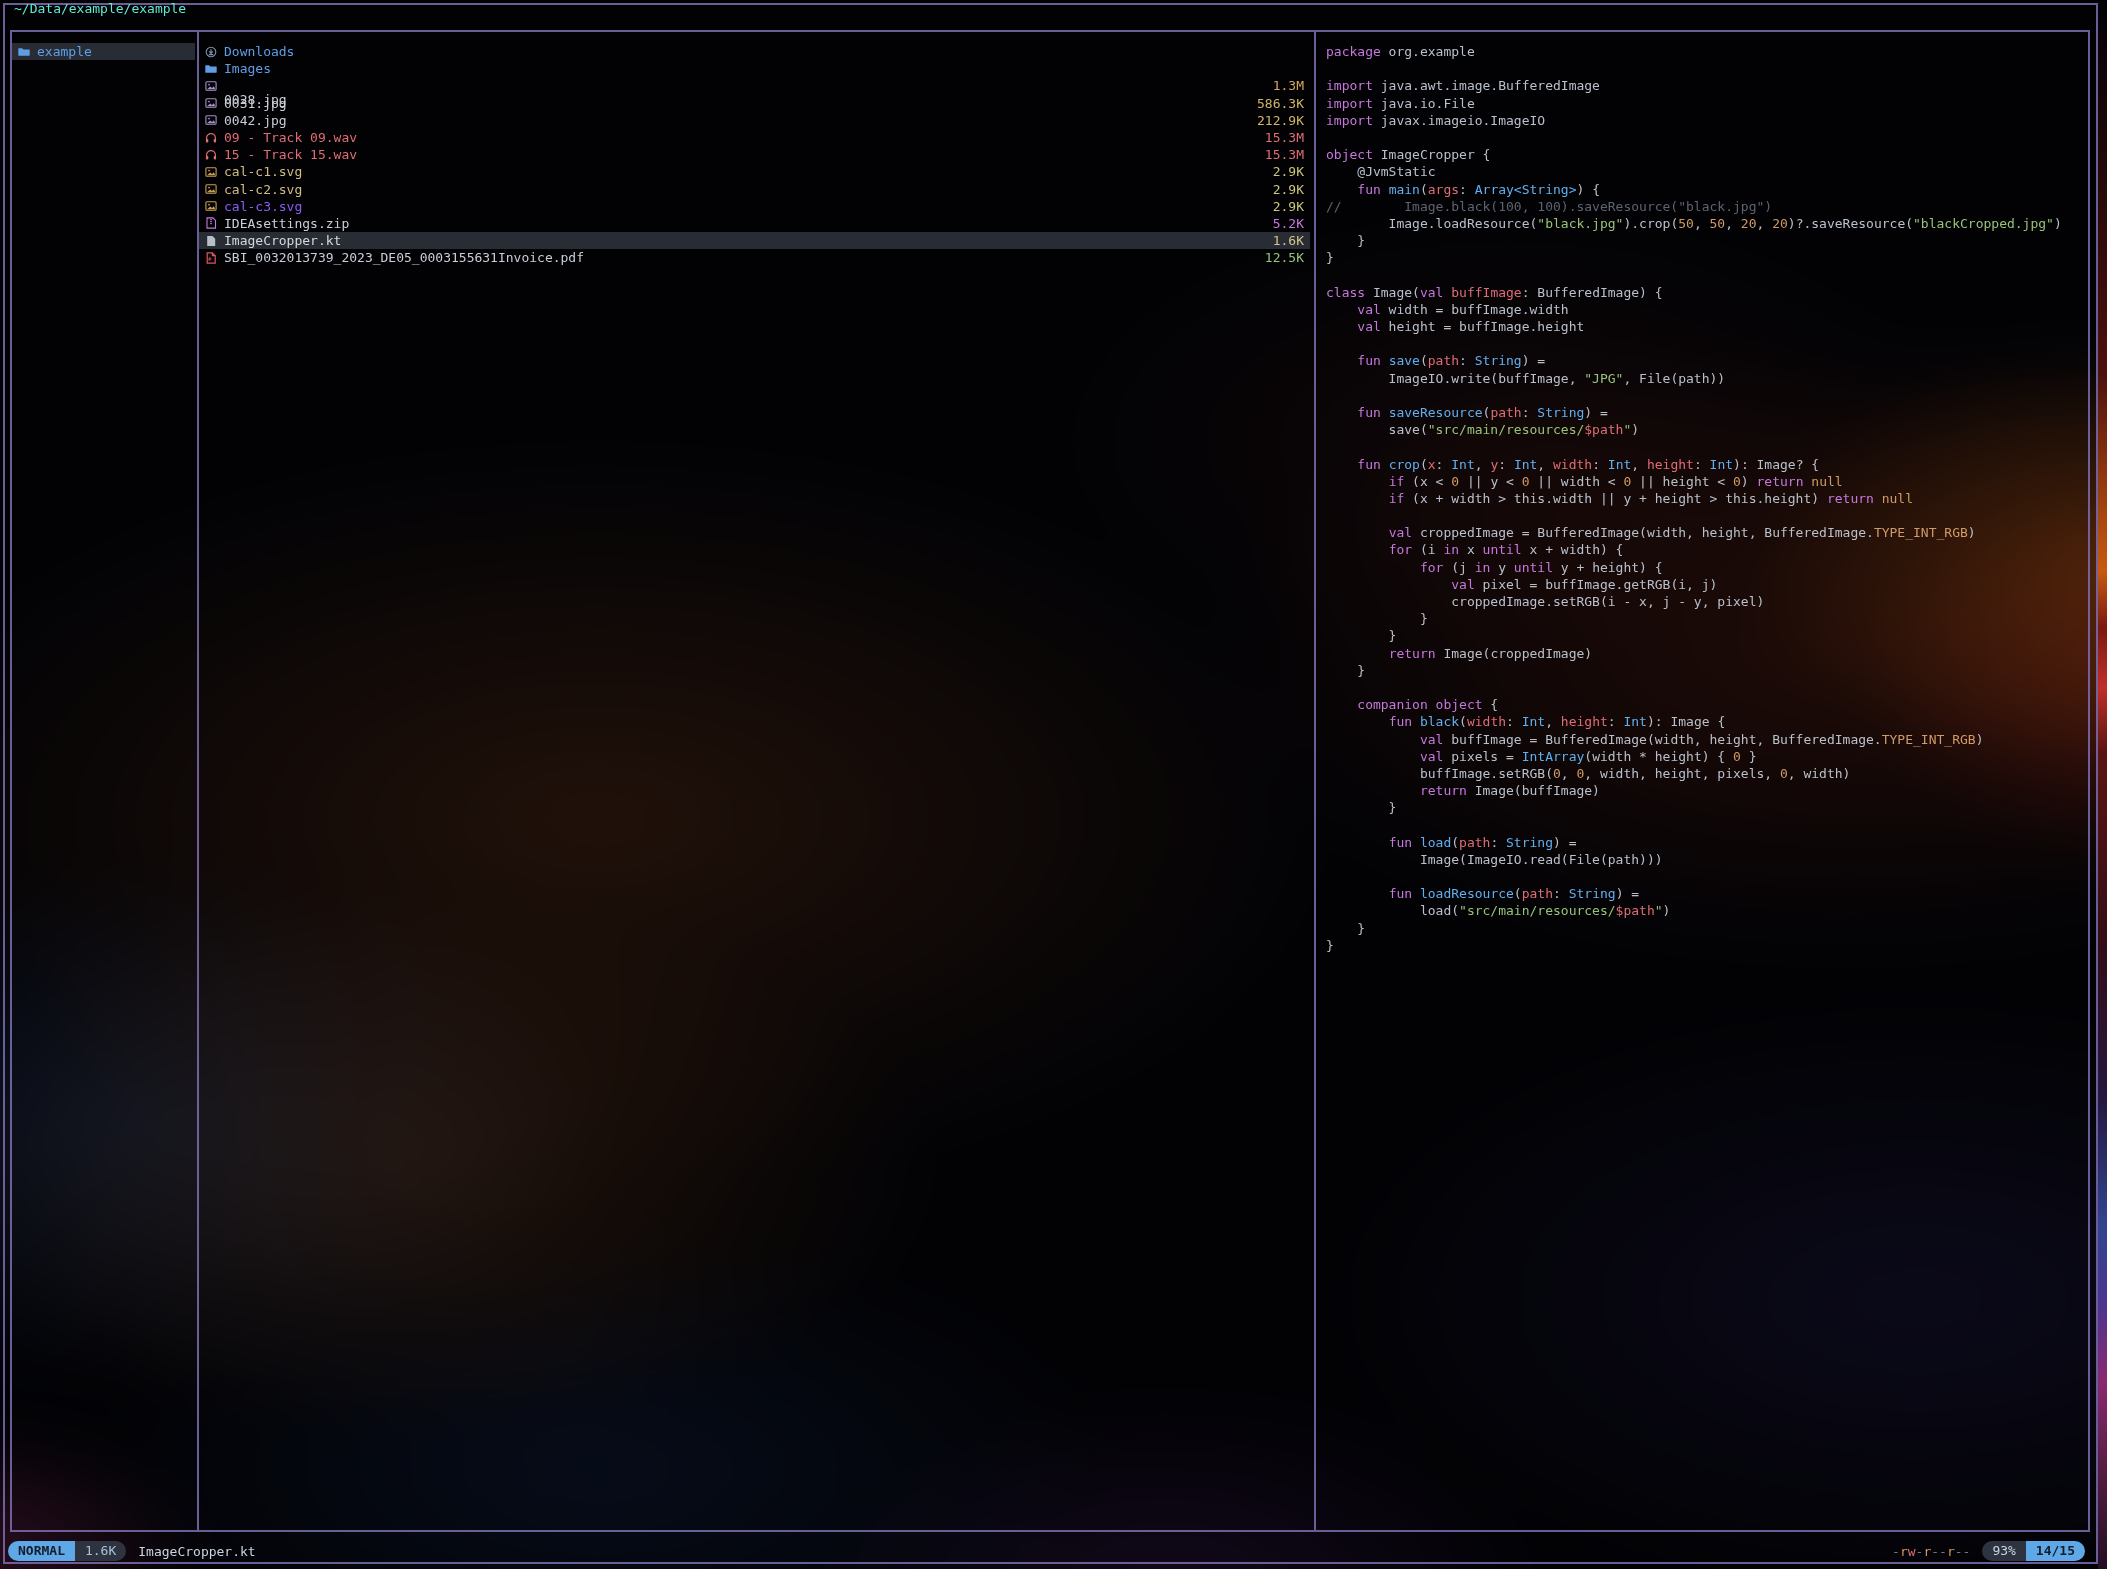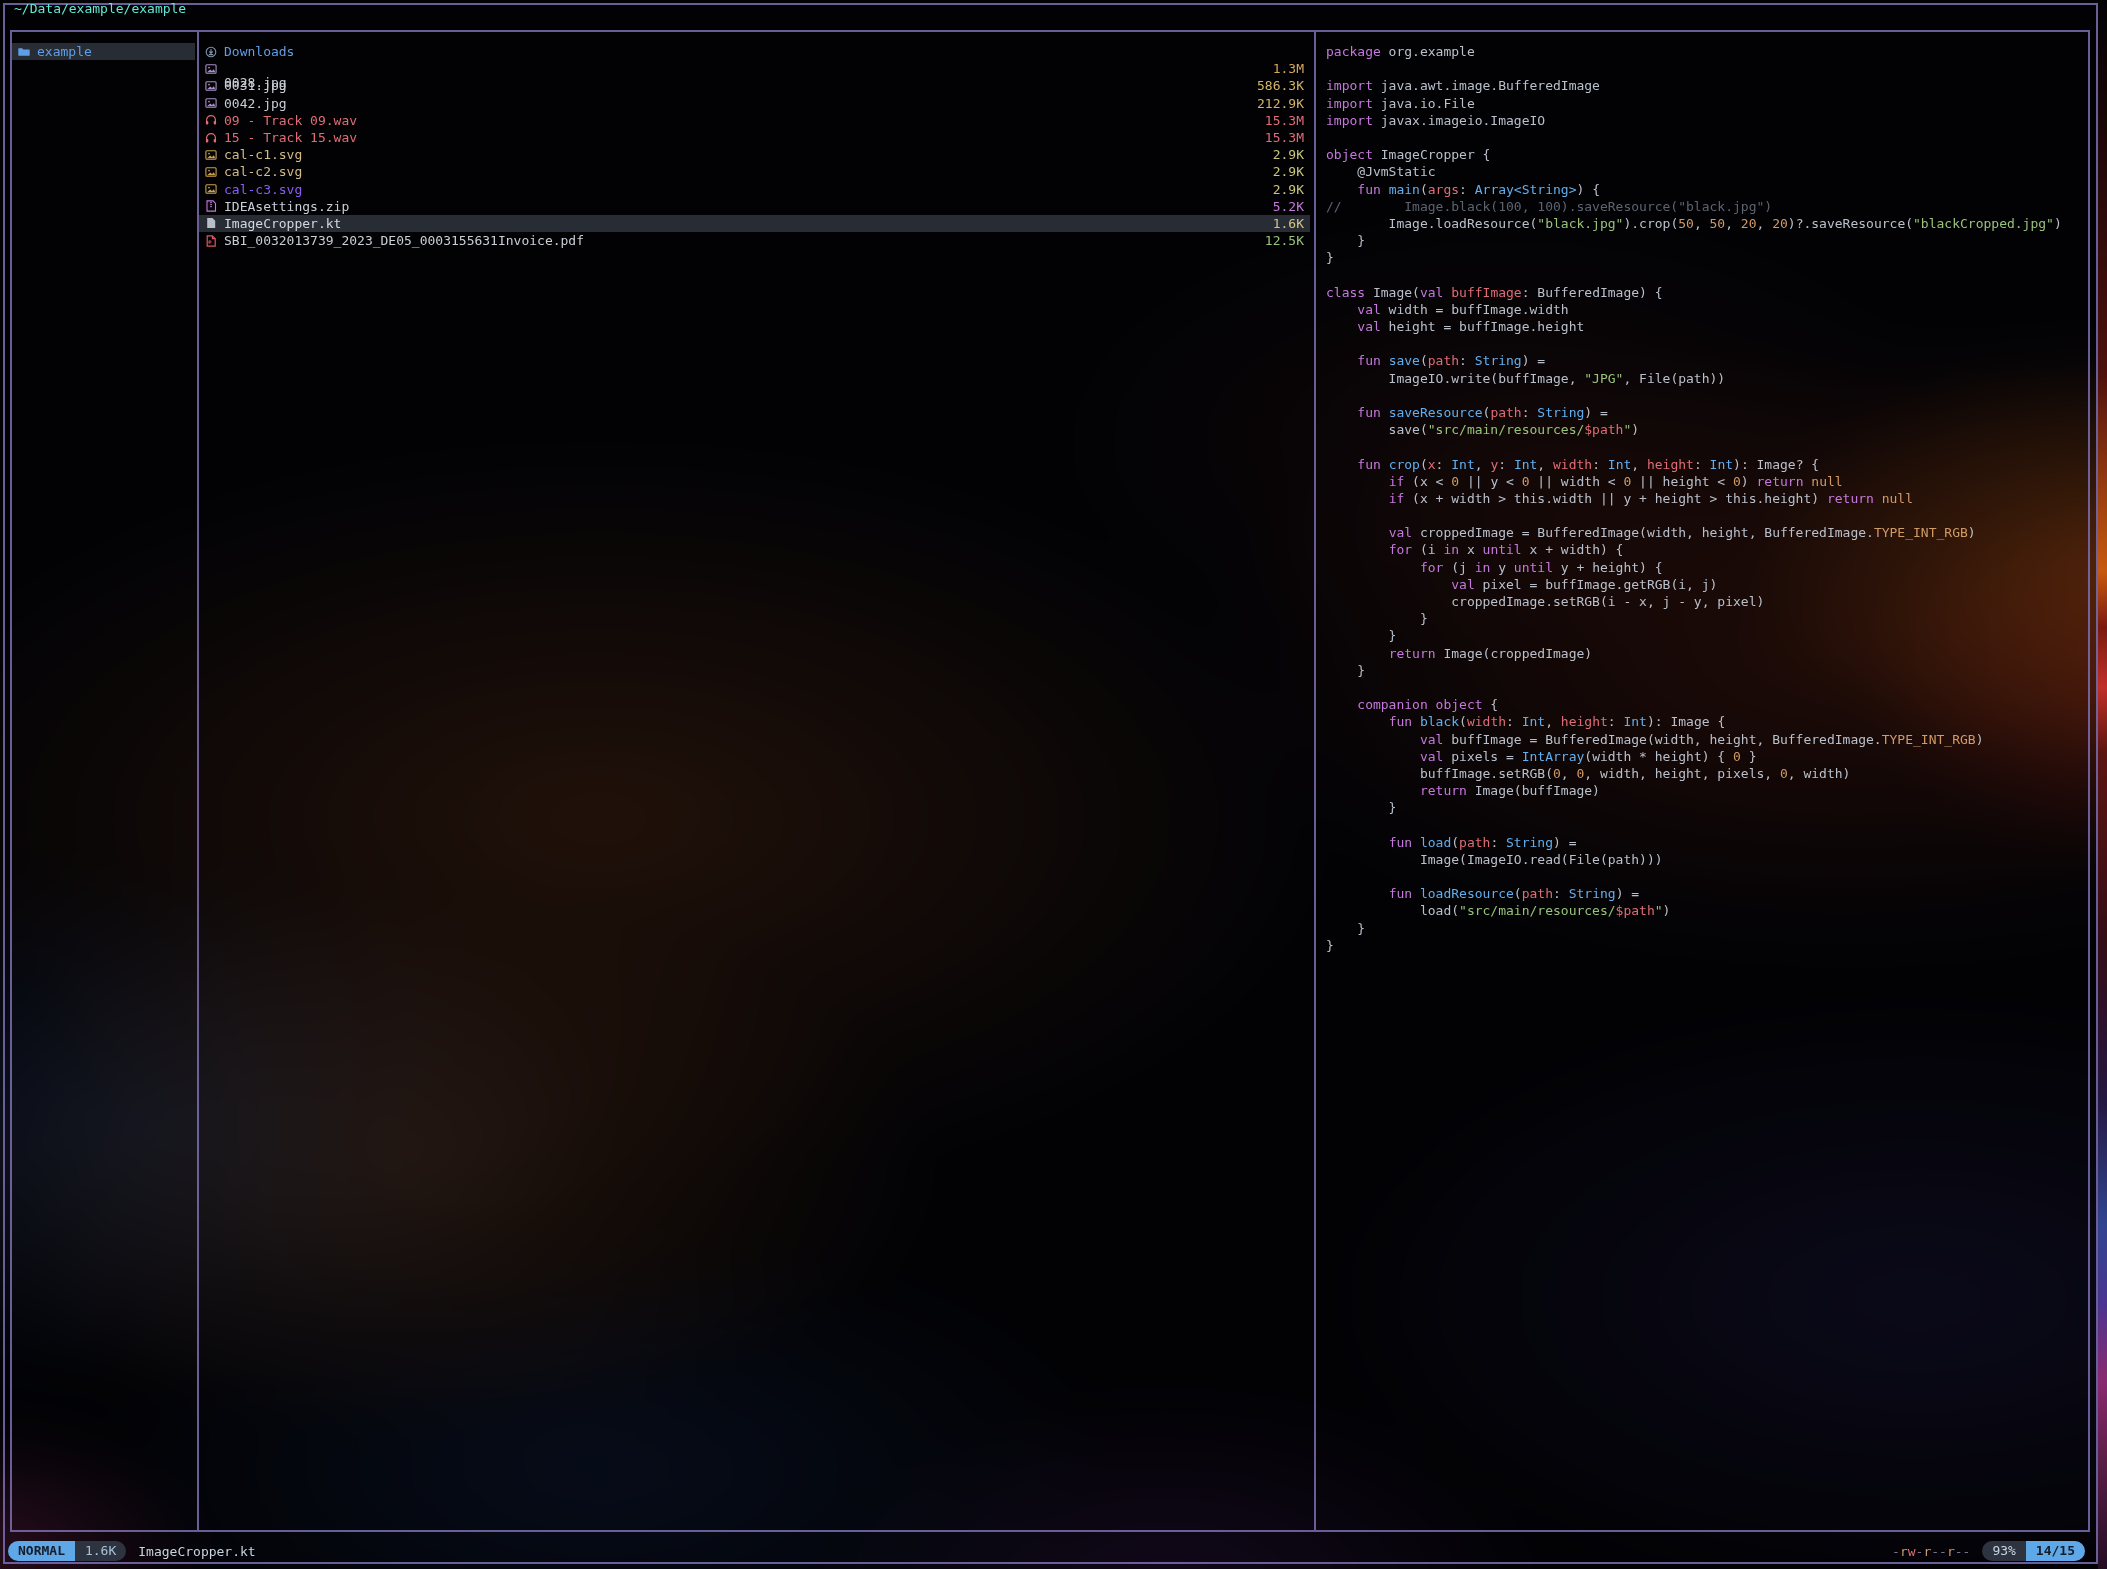--- a/index.html
+++ b/index.html
@@ -127,20 +127,23 @@
 
   <div class="pane parent-pane" id="parent-pane">
       <div class="row selected"><svg class="ric" style="color: rgb(95, 158, 230);">
           <use href="#i-folder-icon"></use>
         </svg><span class="fname" style="color: rgb(95, 158, 230);">example</span></div>
     </div>
   <div class="pane current-pane" id="current-pane">
       <div class="row"><svg class="ric" style="color: rgb(127, 148, 173);">
           <use href="#i-download-icon"></use>
         </svg><span class="fname" style="color: rgb(95, 158, 230);">Downloads</span><span class="fsize" style="color: rgb(214, 195, 134);"></span></div>
+      <div class="row"><svg class="ric" style="color: rgb(95, 158, 230);">
+          <use href="#i-folder-icon"></use>
+        </svg><span class="fname" style="color: rgb(95, 158, 230);">Images</span><span class="fsize" style="color: rgb(214, 195, 134);"></span></div>
       <div class="row"><svg class="ric" style="color: rgb(169, 143, 198);">
           <use href="#i-image-icon"></use>
         </svg><span class="fname" style="color: rgb(201, 206, 214); margin-top: 28px;">0028.jpg</span><span class="fsize" style="color: rgb(215, 165, 94);">1.3M</span></div>
       <div class="row"><svg class="ric" style="color: rgb(169, 143, 198);">
           <use href="#i-image-icon"></use>
         </svg><span class="fname" style="color: rgb(201, 206, 214);">0031.jpg</span><span class="fsize" style="color: rgb(210, 181, 104);">586.3K</span></div>
       <div class="row"><svg class="ric" style="color: rgb(169, 143, 198);">
           <use href="#i-image-icon"></use>
         </svg><span class="fname" style="color: rgb(201, 206, 214);">0042.jpg</span><span class="fsize" style="color: rgb(210, 181, 104);">212.9K</span></div>
       <div class="row"><svg class="ric" style="color: rgb(224, 108, 117);">

